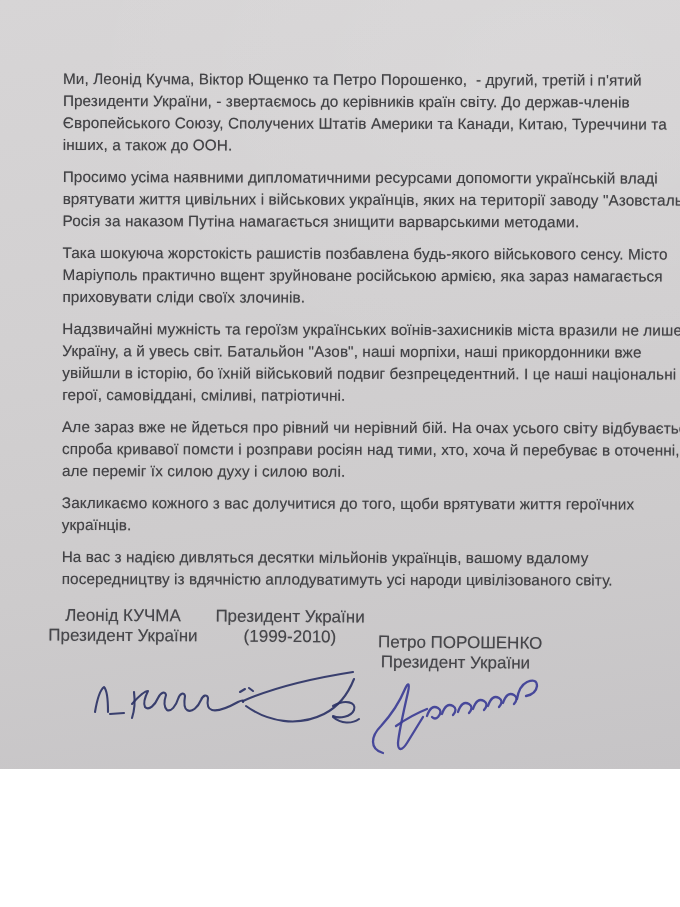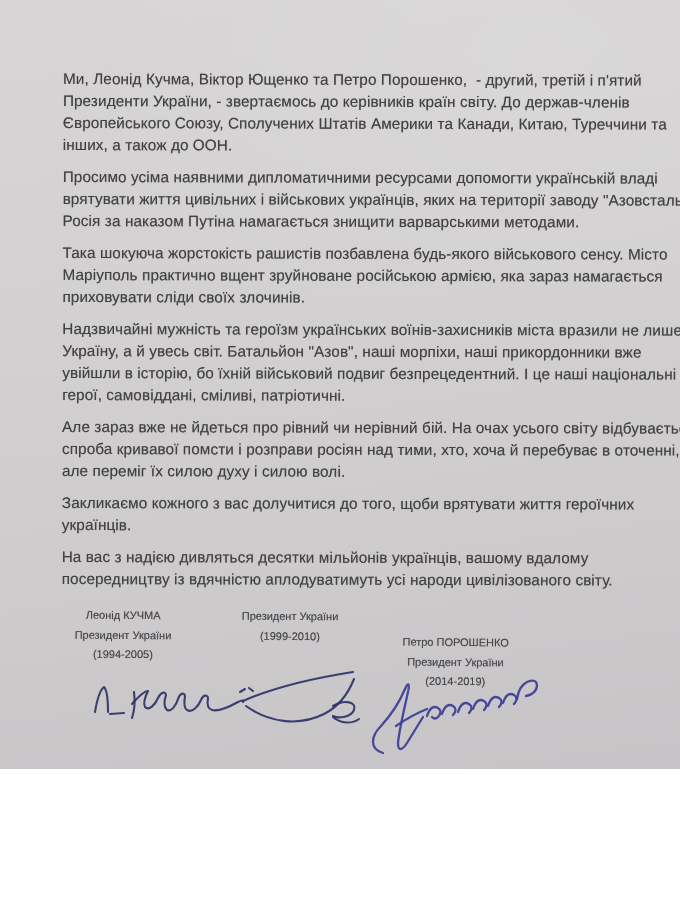--- a/index.html
+++ b/index.html
@@ -39,21 +39,21 @@
   }
   .sig-col {
     position: absolute;
     text-align: center;
     color: #46464a;
     text-shadow: 0 0 0.7px rgba(66,66,70,0.5);
   }
   .sig-col .sig-name,
   .sig-col .sig-title,
   .sig-col .sig-term {
-    font-size: 11px;
+    font-size: 17px;
     line-height: 19.5px;
     white-space: pre;
   }
   .col-kuchma     { left: 48px;  top: 606px; width: 150px; transform: rotate(0.3deg); }
   .col-yushchenko { left: 215px; top: 607px; width: 150px; transform: rotate(0.4deg); }
   .col-poroshenko { left: 378px; top: 633px; width: 155px; transform: rotate(0.5deg); }
   .signatures-overlay {
     position: absolute;
     left: 0;
     top: 0;
@@ -94,32 +94,30 @@
 але переміг їх силою духу і силою волі.</p>
     <p class="para">Закликаємо кожного з вас долучитися до того, щоби врятувати життя героїчних
 українців.</p>
     <p class="para">На вас з надією дивляться десятки мільйонів українців, вашому вдалому
 посередництву із вдячністю аплодуватимуть усі народи цивілізованого світу.</p>
   </div>
 
   <div class="sig-col col-kuchma">
     <div class="sig-name">Леонід КУЧМА</div>
     <div class="sig-title">Президент України</div>
-    <div class="sig-term">(1994-2005)</div>
   </div>
 
   <div class="sig-col col-yushchenko">
     <div class="sig-title">Президент України</div>
     <div class="sig-term">(1999-2010)</div>
   </div>
 
   <div class="sig-col col-poroshenko">
     <div class="sig-name">Петро ПОРОШЕНКО</div>
     <div class="sig-title">Президент України</div>
-    <div class="sig-term">(2014-2019)</div>
   </div>
 
   <svg class="signatures-overlay" viewBox="0 0 680 907" xmlns="http://www.w3.org/2000/svg">
 
     <g class="ink-navy">
       <path d="M95,712 C97,700 100,690 104,687 C107,690 108,701 108,712"></path>
       <path d="M110,714 L124,713"></path>
       <path d="M134,692 C135,700 135,709 132,718"></path>
       <path d="M132,704 C139,696 145,691 148,691 C145,697 143,703 145,707 C149,711 155,705 158,698 C161,692 165,691 166,695 C164,701 164,707 167,710 C171,712 176,706 178,699 C180,693 184,692 185,696 C184,702 184,708 187,710 C192,713 198,707 201,700 C203,695 207,694 208,698 C207,704 208,709 212,710 C219,712 229,707 238,702 C242,700 244,700 243,702"></path>
     </g>

